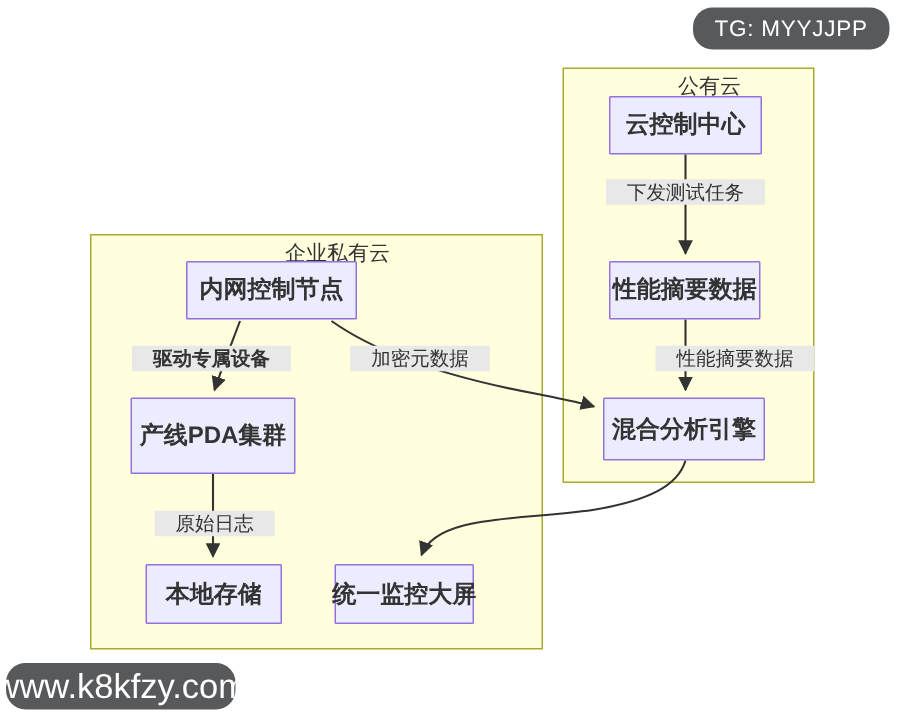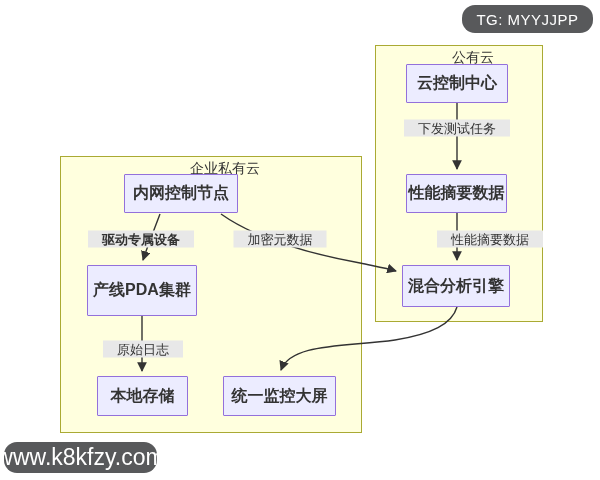--- a/index.html
+++ b/index.html
@@ -95,21 +95,21 @@
 <div class="node" style="left:406px; top:174px; width:101px; height:39px;">性能摘要数据</div>
 
 <div class="node" style="left:402px; top:265px; width:108px; height:42px;">混合分析引擎</div>
 
 <div class="node" style="left:124px; top:174px; width:114px; height:39px;">内网控制节点</div>
 
 <div class="node" style="left:87px; top:265px; width:110px; height:51px;">产线PDA集群</div>
 
 <div class="node" style="left:97px; top:376px; width:91px; height:40px;">本地存储</div>
 
-<div class="node" style="left:223px; top:376px; width:113px; height:40px;">统一监控大屏</div>
+<div class="node" style="left:223px; top:376px; width:93px; height:40px;">统一监控大屏</div>
 
 <div class="edge-label" style="left:457px; top:128px;">下发测试任务</div>
 
 <div class="edge-label" style="left:458px; top:239px;margin-left:32px;">性能摘要数据</div>
 
 <div class="edge-label" style="left:141px; top:239px;font-weight:bold;">驱动专属设备</div>
 
 <div class="edge-label" style="left:280px; top:239px;">加密元数据</div>
 
 <div class="edge-label" style="left:143px; top:349px;">原始日志</div>

